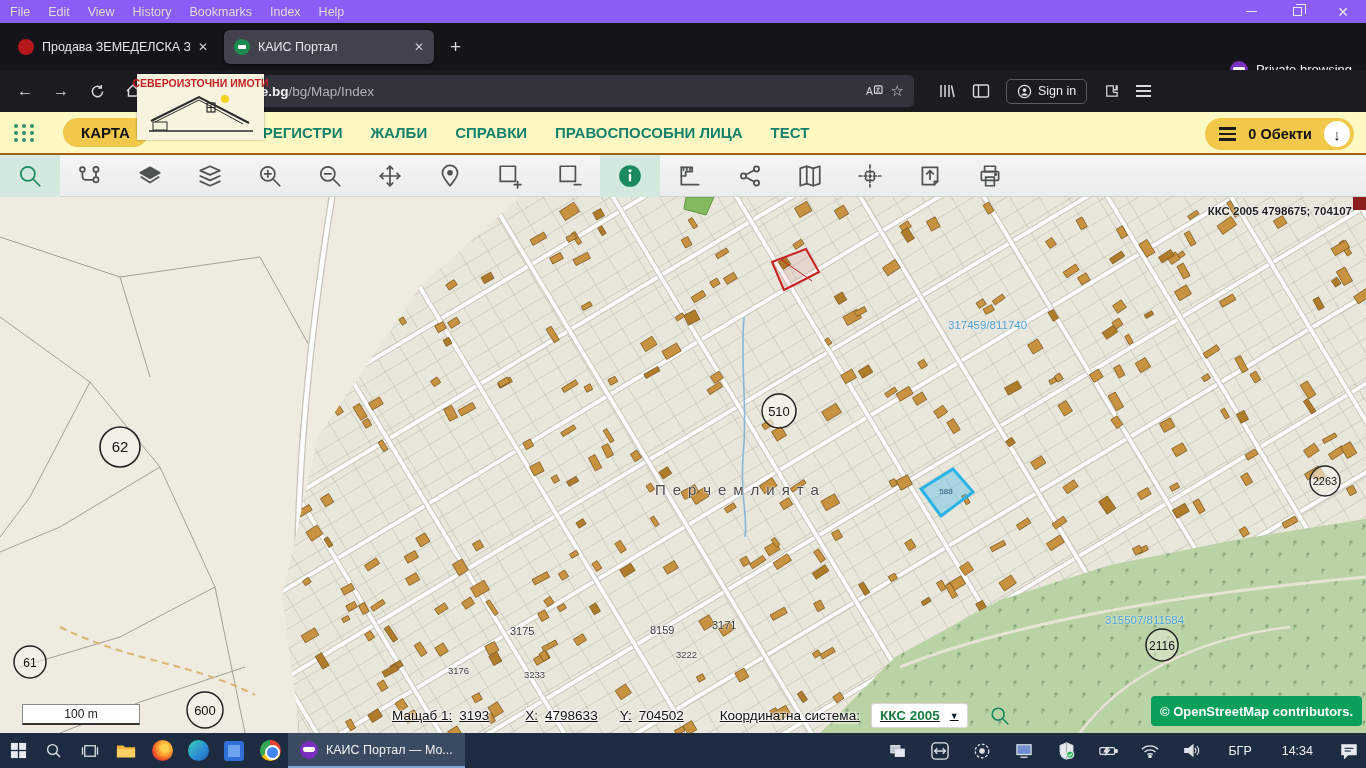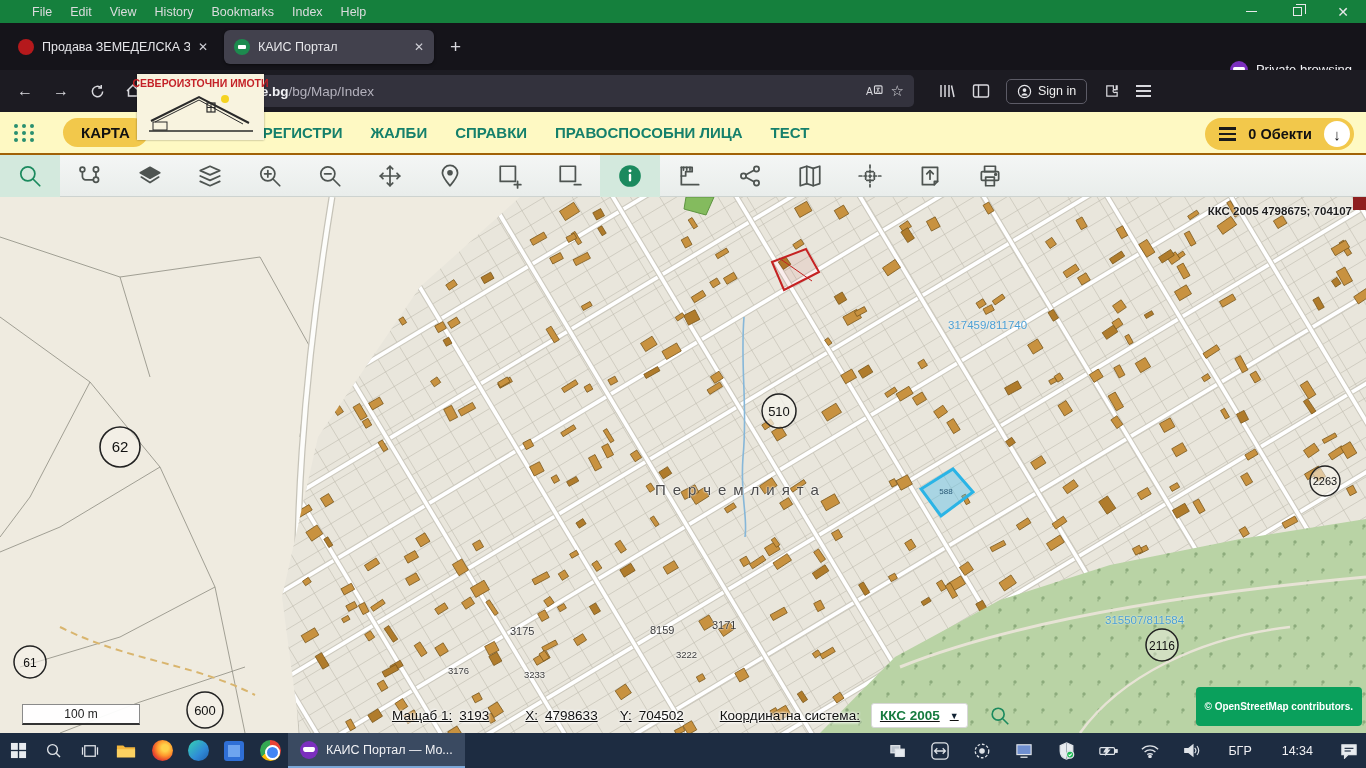--- a/index.html
+++ b/index.html
@@ -1,21 +1,21 @@
 <!DOCTYPE html>
 <html><head>
 <meta charset="utf-8">
 <style>
   * { margin:0; padding:0; box-sizing:border-box; }
   html,body { width:1366px; height:768px; overflow:hidden; }
   body { position:relative; font-family:"Liberation Sans", sans-serif; background:#15141a; }
   .row { position:absolute; left:0; width:1366px; }
 
   
-  #menubar { top:0; height:23px; background:#15803d; display:flex; align-items:center; padding-left:24px; gap:2px; }
+  #menubar { top:0; height:23px; background:#8b5cf6; display:flex; align-items:center; padding-left:2px; gap:2px; }
   .menu-item { color:#dcdcde; font-size:12.5px; padding:3px 8px; cursor:default; }
   #win-controls { position:absolute; right:0; top:0; height:23px; display:flex; }
   .winbtn { width:46px; height:23px; display:flex; align-items:center; justify-content:center; color:#e8e8ea; font-size:11px; }
   .minglyph { width:11px; height:1.4px; background:#e8e8ea; display:block; }
   .restglyph { width:9px; height:9px; border:1.2px solid #e8e8ea; position:relative; }
   .restglyph:before { content:""; position:absolute; left:2px; top:-4px; width:9px; height:9px; border:1.2px solid #e8e8ea; border-bottom:none; border-left:none; }
 
   
   #tabbar { top:23px; height:47px; background:#15141a; display:flex; align-items:center; padding:0 8px; }
   .tab { display:flex; align-items:center; gap:8px; height:34px; border-radius:6px; padding:0 10px; width:210px; margin-right:6px; }
@@ -75,21 +75,21 @@
   #place-label { left:655px; top:284px; font-size:15px; letter-spacing:7px; color:#4a4a4a; }
   .blue-ref { position:absolute; color:#4b9fd4; font-size:11.5px; text-shadow:0 0 2px #fff; }
   .pnum { position:absolute; font-size:9.5px; color:#3a3a3a; text-shadow:0 0 2px #fff,0 0 2px #fff; }
   #watermark { position:absolute; left:126px; top:444px; font-size:32px; font-weight:bold; letter-spacing:1.5px; color:rgba(201,47,47,.55); white-space:nowrap; }
   #scalebar { position:absolute; left:22px; bottom:8px; width:118px; height:21px; background:rgba(255,255,255,.95); border:1px solid #8a8a8a; border-bottom:2px solid #333; display:flex; align-items:center; justify-content:center; font-size:12px; color:#222; }
   #map-status { position:absolute; left:392px; bottom:5px; display:flex; align-items:center; gap:7px; font-size:13.5px; color:#101010; text-shadow:0 0 3px #fff,0 0 3px #fff,0 0 3px #fff; white-space:nowrap;text-decoration:underline; }
   #map-status .gap { width:22px; }
   #crs-select { background:#fff; border:1px solid #d7d7d7; border-radius:3px; height:25px; display:flex; align-items:center; gap:10px; padding:0 8px; margin-left:4px; }
   #crs-select .val { color:#157a3e; font-weight:bold; font-size:13.5px; }
   #crs-select .tri { font-size:9px; color:#123; }
-  #osm-badge { position:absolute; right:4px; bottom:7px; height:39px; background:#0aa05c; border-radius:4px; color:#fff; font-size:10px; font-weight:bold; display:flex; align-items:center; gap:8px; padding:15px 9px; }
+  #osm-badge { position:absolute; right:4px; bottom:7px; height:30px; background:#0aa05c; border-radius:4px; color:#fff; font-size:13px; font-weight:bold; display:flex; align-items:center; gap:8px; padding:15px 9px; }
   svg text { font-family:"Liberation Sans", sans-serif; }
 
   
   #taskbar { top:733px; height:35px; background:#1d2c41; display:flex; align-items:center; }
   .tb-btn { width:36px; height:35px; display:flex; align-items:center; justify-content:center; flex:none; }
   .appcirc { width:21px; height:21px; border-radius:50%; }
   .ffx { background:radial-gradient(circle at 62% 38%, #ffd24a 0 18%, #ff9a2e 42%, #e8452c 68%, #a8227a 100%); }
   .edge { background:linear-gradient(135deg,#35c7b8 10%,#2f8bd6 60%,#1f5fae 100%); }
   .chrome { background:conic-gradient(#ea4335 0 33%, #fbbc05 0 66%, #34a853 0 100%); position:relative; }
   .chrome:before { content:""; position:absolute; left:5px; top:5px; width:11px; height:11px; background:#4285f4; border:2px solid #fff; border-radius:50%; }

